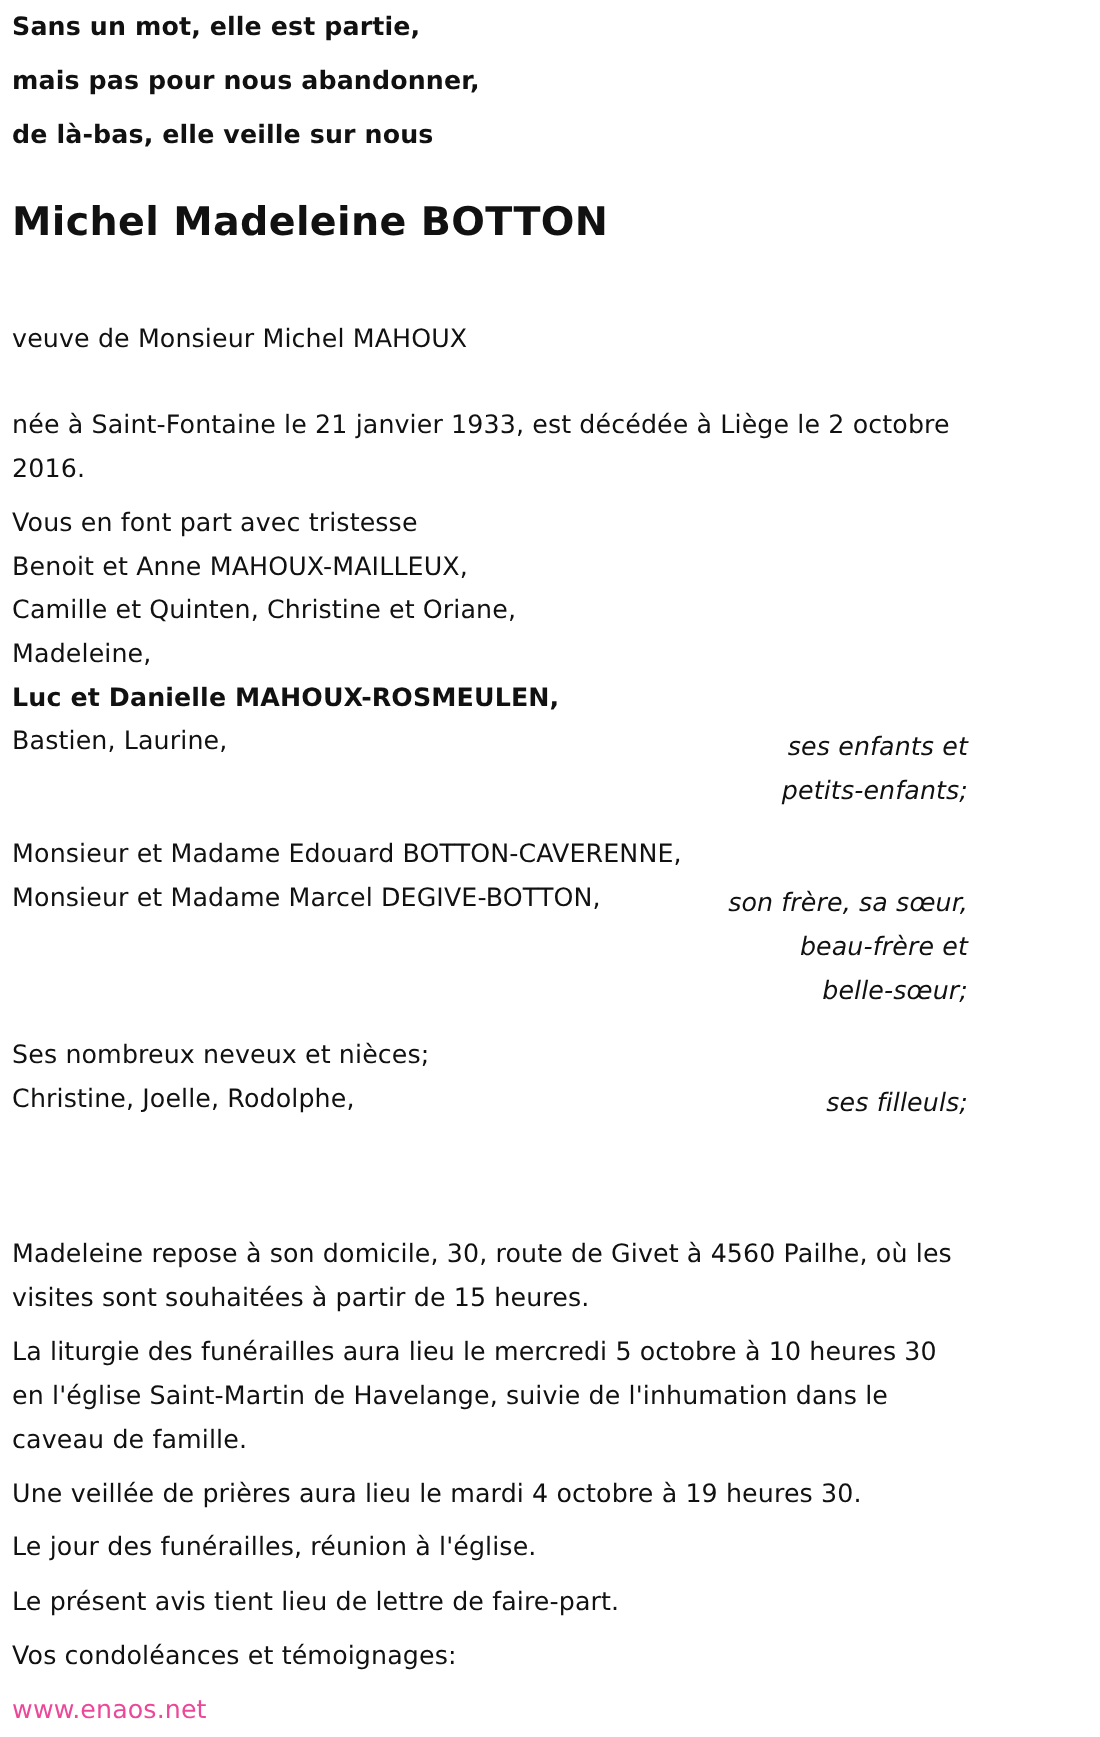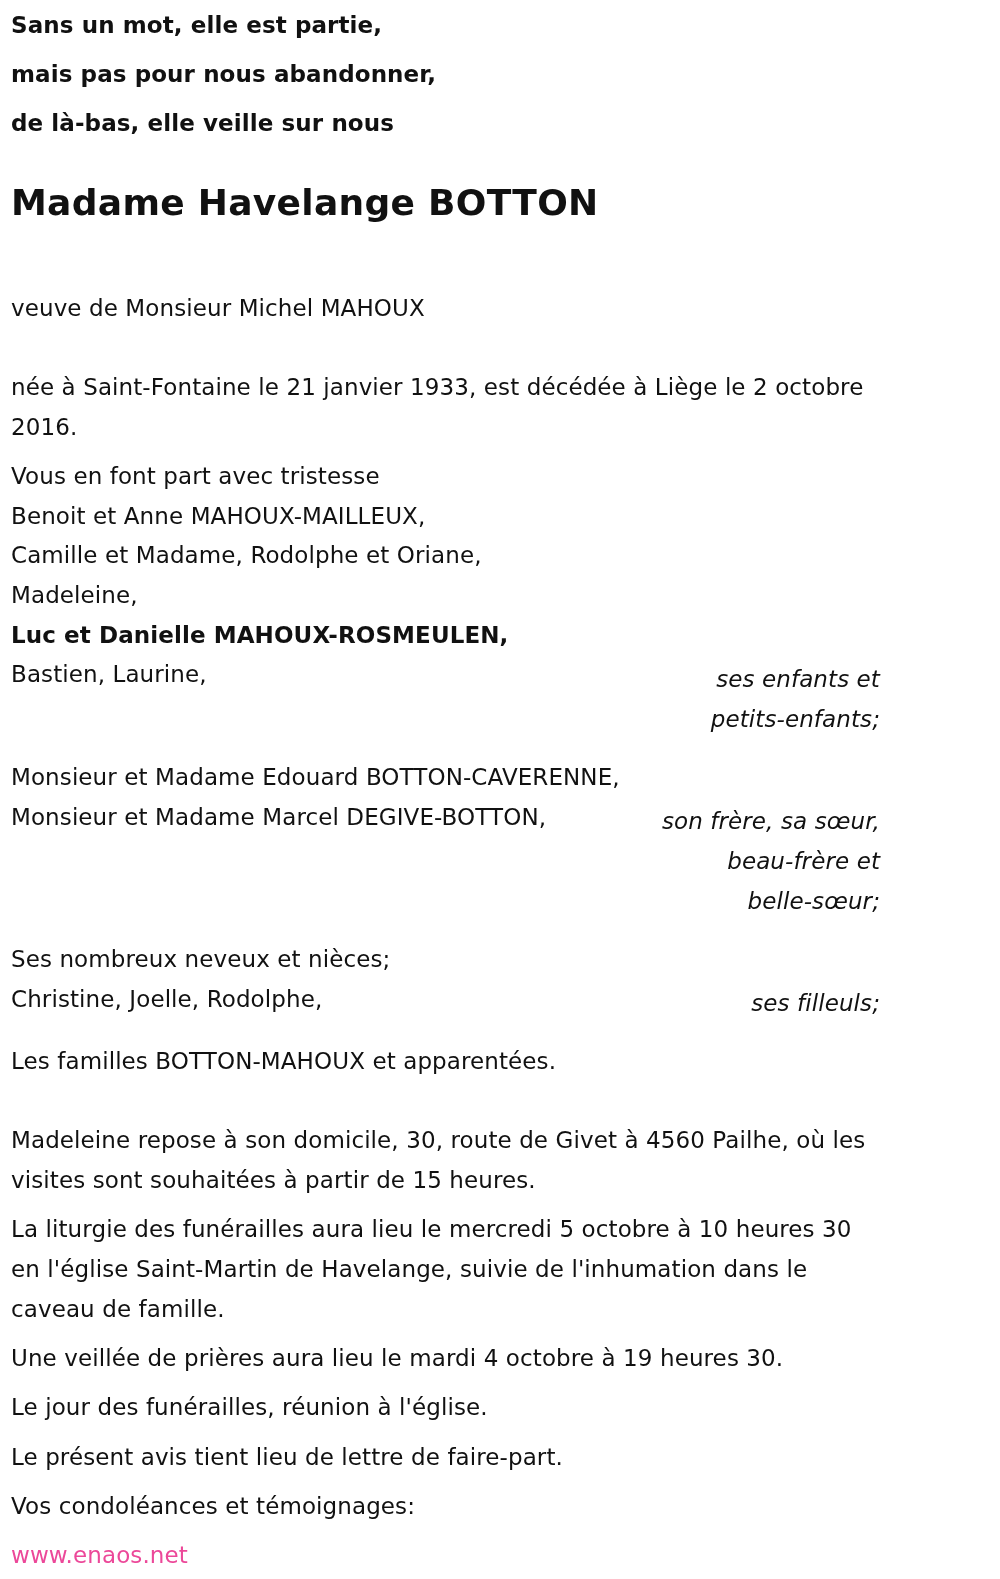--- a/index.html
+++ b/index.html
@@ -57,49 +57,48 @@
   </style>
 </head>
 <body>
 
 <div class="page">
 
   <div class="abs poem" style="top:12px;">Sans un mot, elle est partie,</div>
   <div class="abs poem" style="top:61px;">mais pas pour nous abandonner,</div>
   <div class="abs poem" style="top:110px;">de là-bas, elle veille sur nous</div>
 
-  <div class="abs title" style="top:182px;">Madame Havelange BOTTON</div>
+  <div class="abs title" style="top:182px;">Michel Madeleine BOTTON</div>
 
   <div class="abs txt" style="top:275px;">veuve de Monsieur Michel MAHOUX</div>
 
   <div class="abs txt" style="top:354px;">née à Saint-Fontaine le 21 janvier 1933, est décédée à Liège le 2 octobre</div>
   <div class="abs txt" style="top:394px;">2016.</div>
 
   <div class="abs txt" style="top:443px;">Vous en font part avec tristesse</div>
   <div class="abs txt" style="top:483px;">Benoit et Anne MAHOUX-MAILLEUX,</div>
-  <div class="abs txt" style="top:522px;">Camille et Madame, Rodolphe et Oriane,</div>
+  <div class="abs txt" style="top:522px;">Camille et Quinten, Christine et Oriane,</div>
   <div class="abs txt" style="top:562px;">Madeleine,</div>
   <div class="abs txt" style="top:602px;font-weight:bold;">Luc et Danielle MAHOUX-ROSMEULEN,</div>
   <div class="abs txt" style="top:641px;">Bastien, Laurine,</div>
 
   <div class="abs rel" style="top:666px;">ses enfants et</div>
   <div class="abs rel" style="top:706px;">petits-enfants;</div>
 
   <div class="abs txt" style="top:744px;">Monsieur et Madame Edouard BOTTON-CAVERENNE,</div>
   <div class="abs txt" style="top:784px;">Monsieur et Madame Marcel DEGIVE-BOTTON,</div>
 
   <div class="abs rel" style="top:808px;">son frère, sa sœur,</div>
   <div class="abs rel" style="top:848px;">beau-frère et</div>
   <div class="abs rel" style="top:888px;">belle-sœur;</div>
 
   <div class="abs txt" style="top:966px;">Christine, Joelle, Rodolphe,</div>
   <div class="abs txt" style="top:926px;">Ses nombreux neveux et nièces;</div>
   <div class="abs rel" style="top:990px;">ses filleuls;</div>
 
-  <div class="abs txt" style="top:1028px;">Les familles BOTTON-MAHOUX et apparentées.</div>
 
   <div class="abs txt" style="top:1107px;">Madeleine repose à son domicile, 30, route de Givet à 4560 Pailhe, où les</div>
   <div class="abs txt" style="top:1147px;">visites sont souhaitées à partir de 15 heures.</div>
 
   <div class="abs txt" style="top:1196px;">La liturgie des funérailles aura lieu le mercredi 5 octobre à 10 heures 30</div>
   <div class="abs txt" style="top:1236px;">en l'église Saint-Martin de Havelange, suivie de l'inhumation dans le</div>
   <div class="abs txt" style="top:1276px;">caveau de famille.</div>
 
   <div class="abs txt" style="top:1325px;">Une veillée de prières aura lieu le mardi 4 octobre à 19 heures 30.</div>
   <div class="abs txt" style="top:1374px;">Le jour des funérailles, réunion à l'église.</div>

